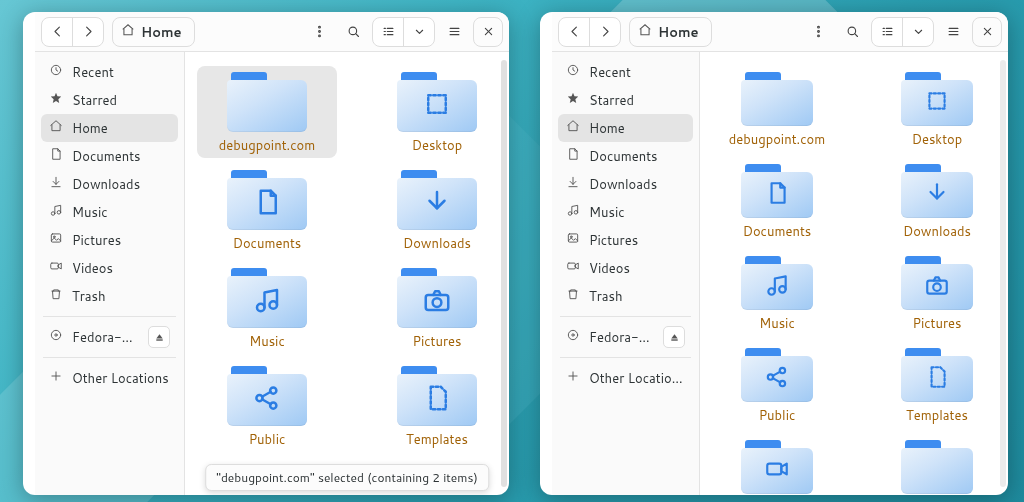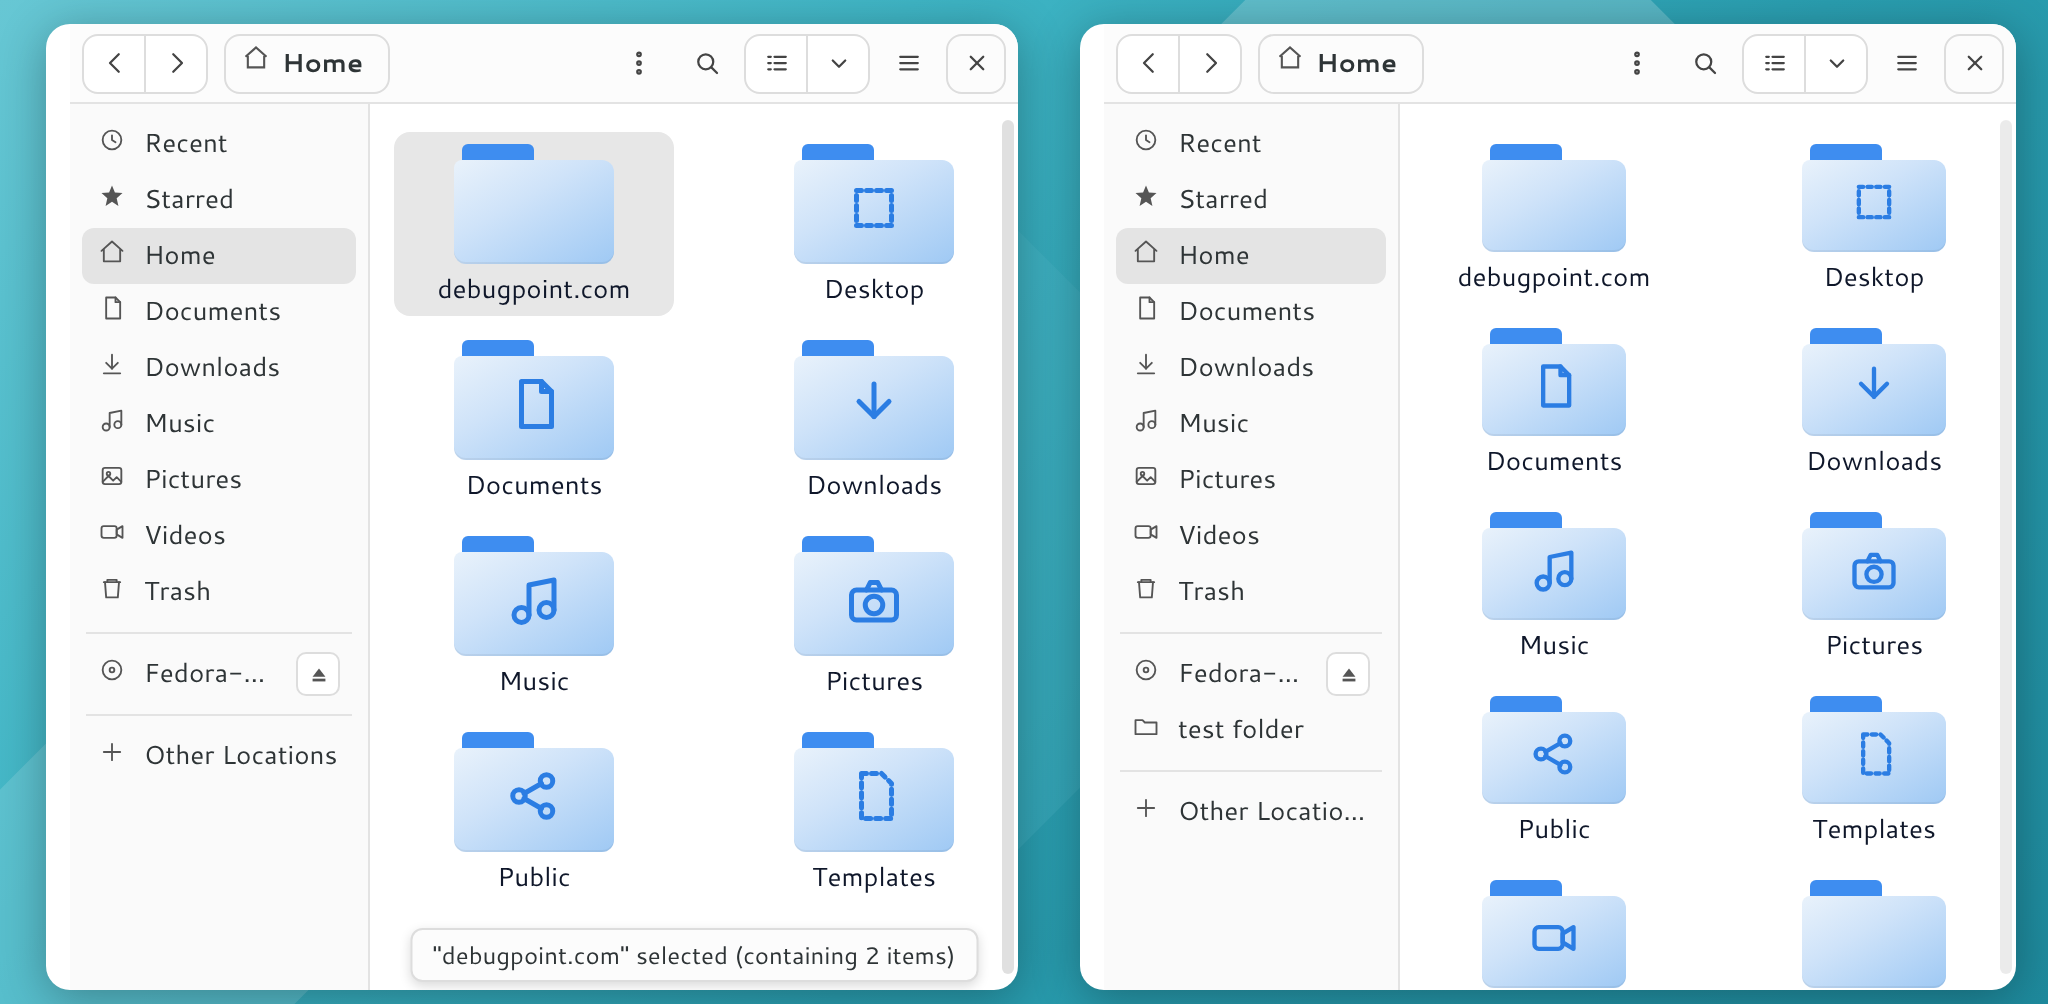--- a/index.html
+++ b/index.html
@@ -97,21 +97,21 @@
     justify-items:center;
     align-content:start;
   }
   .file {
     display:flex; flex-direction:column; align-items:center;
     width:140px; padding:6px 4px 4px 4px; border-radius:8px;
     cursor:pointer;
   }
   .window.right .file { width:130px; }
   .file.selected { background:#e7e7e7; }
-  .file .name { margin-top:4px; font-size:13px; text-align:center; color:#0f172a; white-space:nowrap; overflow:hidden; text-overflow:ellipsis; max-width:100%;}
+  .file .name { margin-top:4px; font-size:13px; text-align:center; color:#a16207; white-space:nowrap; overflow:hidden; text-overflow:ellipsis; max-width:100%;}
 
   
   .folder-ico { position:relative; width:80px; height:60px; }
   .window.right .folder-ico { width:72px; height:54px; }
   .folder-ico .tab { position:absolute; top:0; left:4px; width:36px; height:14px; border-radius:3px 3px 0 0; background:#3e8df0;}
   .folder-ico .body-shape {
     position:absolute; top:8px; left:0; right:0; bottom:0;
     border-radius:4px 6px 6px 6px;
     background: linear-gradient(150deg,#e9f2fb 0%, #cfe3f9 40%, #9fc9f4 100%);
     display:flex; align-items:center; justify-content:center;
@@ -552,26 +552,20 @@
           <span class="lbl">Fedora-WS-L…</span>
           <span class="eject-slot">
             <span class="sb-eject">
               <svg viewBox="0 0 24 24">
                 <polygon fill="#555" stroke="none" points="12 5 19 14 5 14"></polygon>
                 <rect fill="#555" stroke="none" x="5" y="16" width="14" height="3"></rect>
               </svg>
             </span>
           </span>
         </div>
-        <div class="sb-item">
-          <span><svg viewBox="0 0 24 24">
-              <path d="M3 7h6l2 2h10v10H3z"></path>
-            </svg></span>
-          <span class="lbl">test folder</span>
-        </div>
         <div class="sb-sep"></div>
         <div class="sb-item">
           <span><svg viewBox="0 0 24 24">
               <line x1="12" y1="5" x2="12" y2="19"></line>
               <line x1="5" y1="12" x2="19" y2="12"></line>
             </svg></span>
           <span class="lbl">Other Locations</span>
         </div>
       </div>
     <div class="content">

